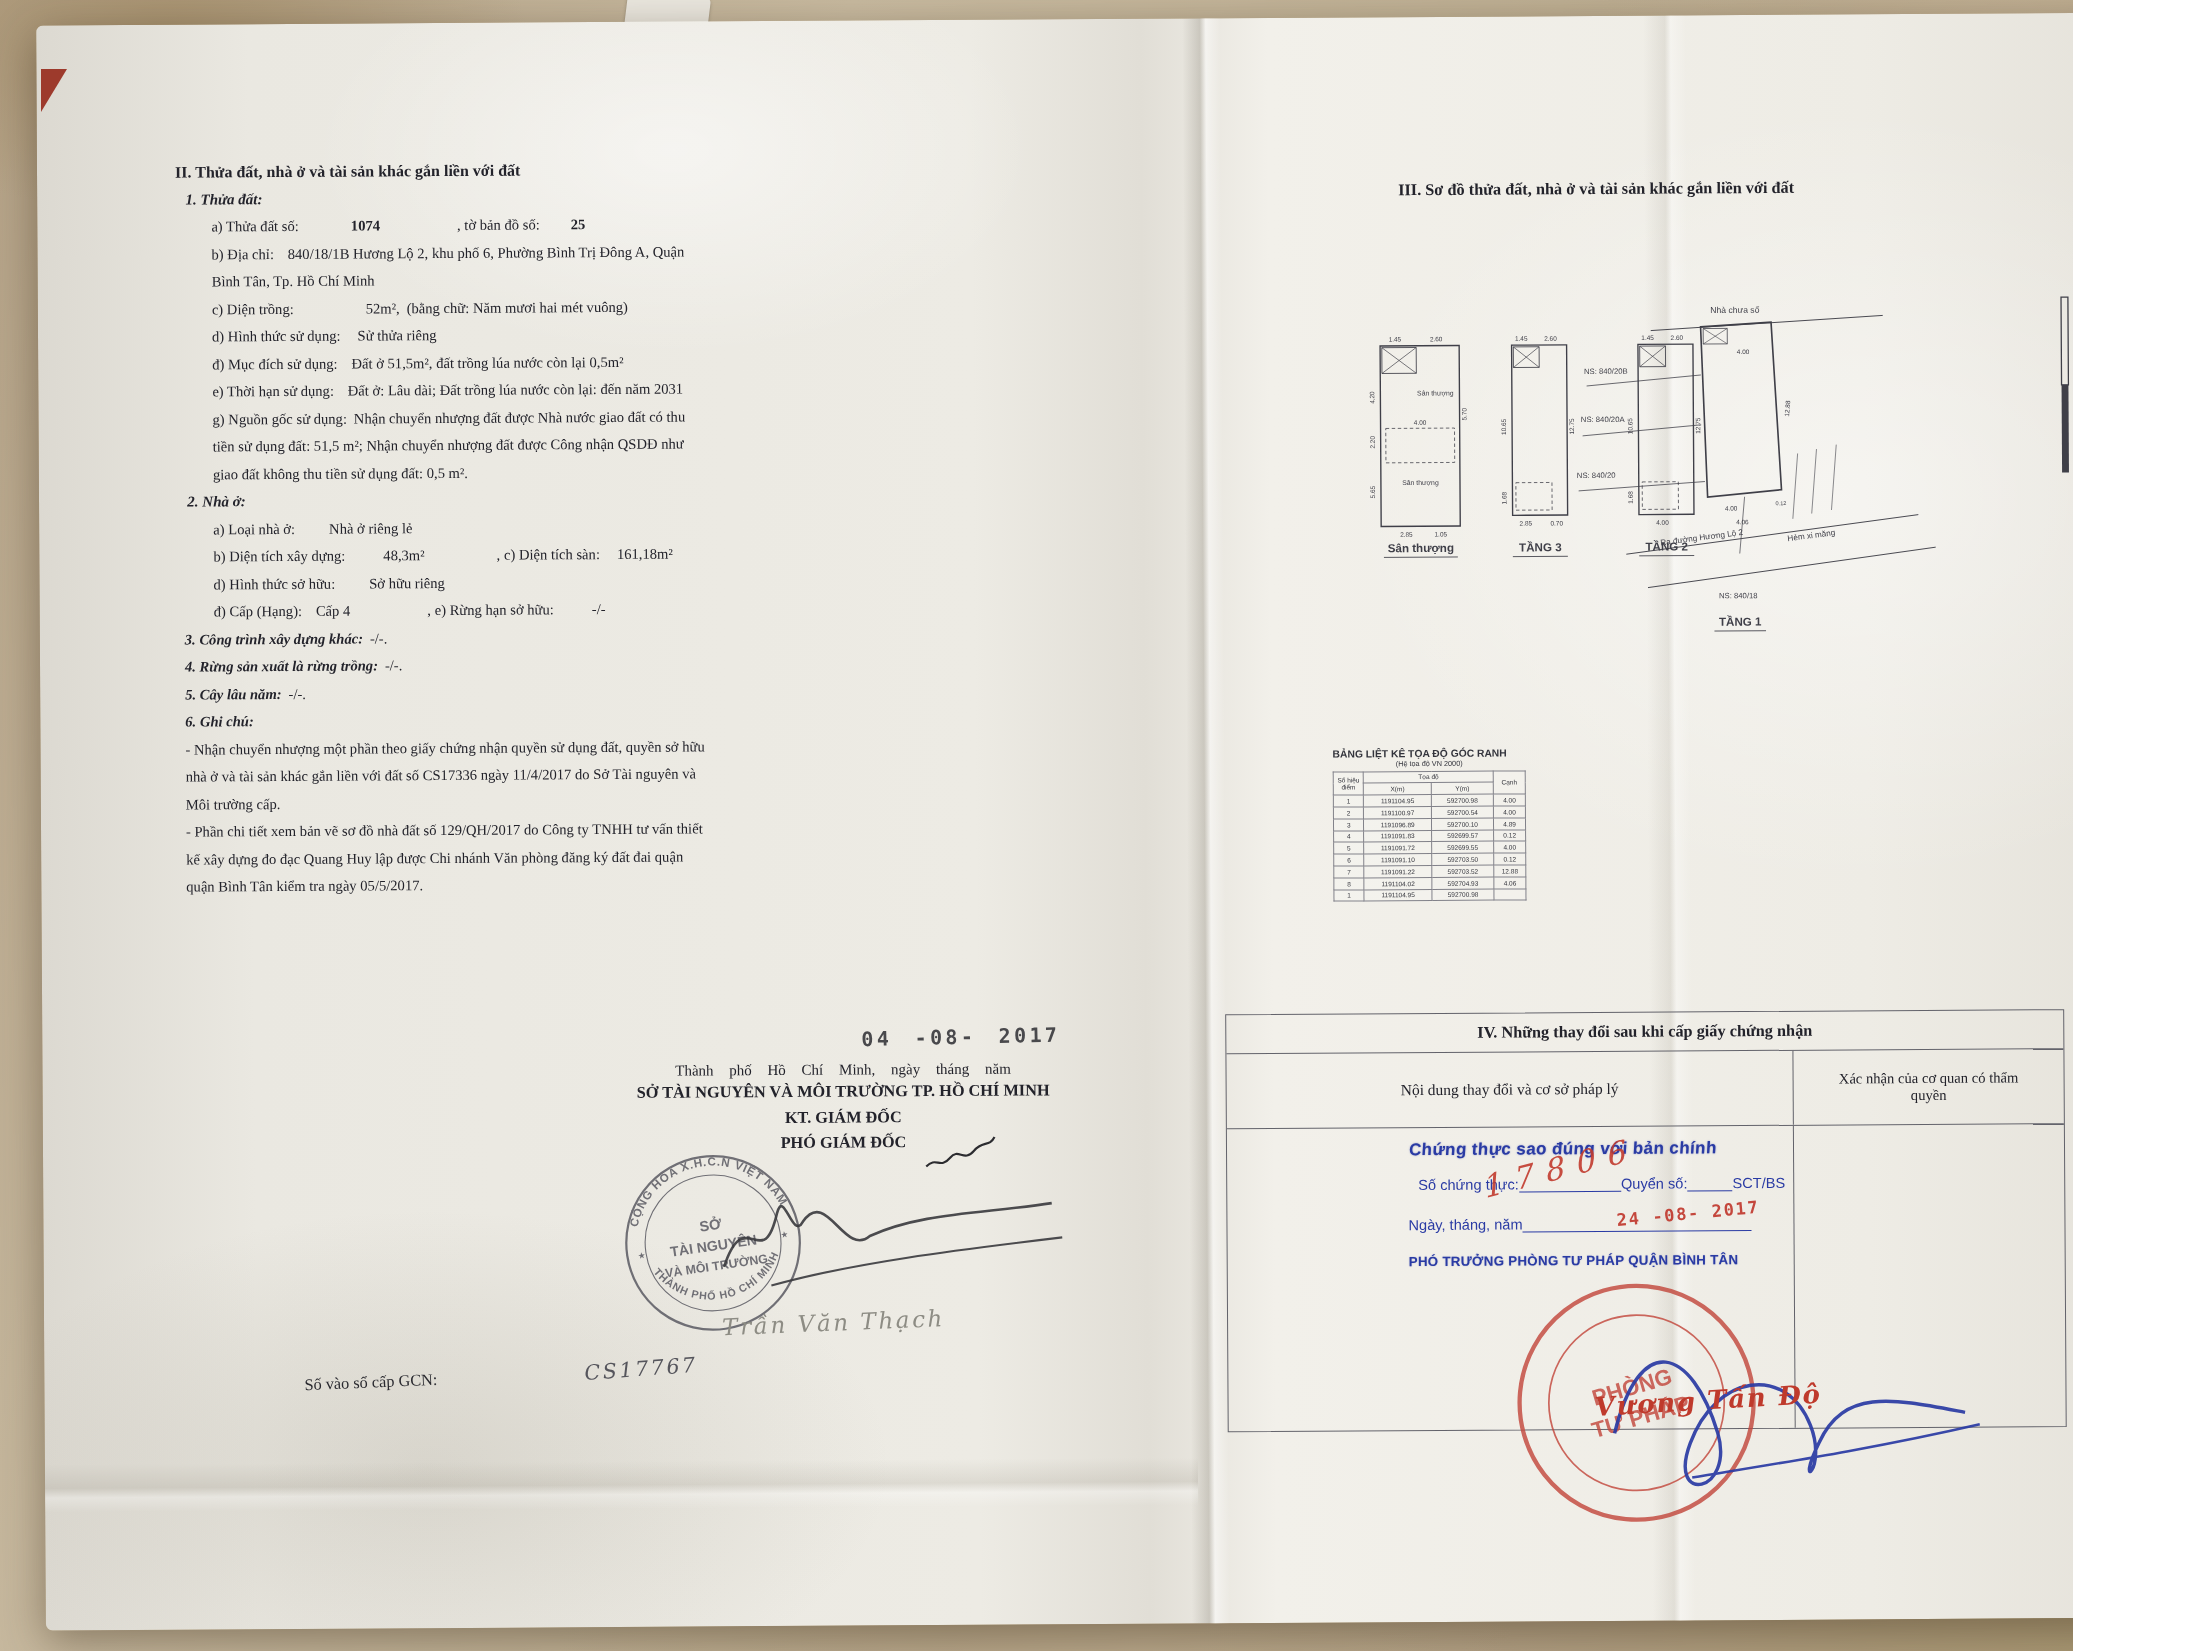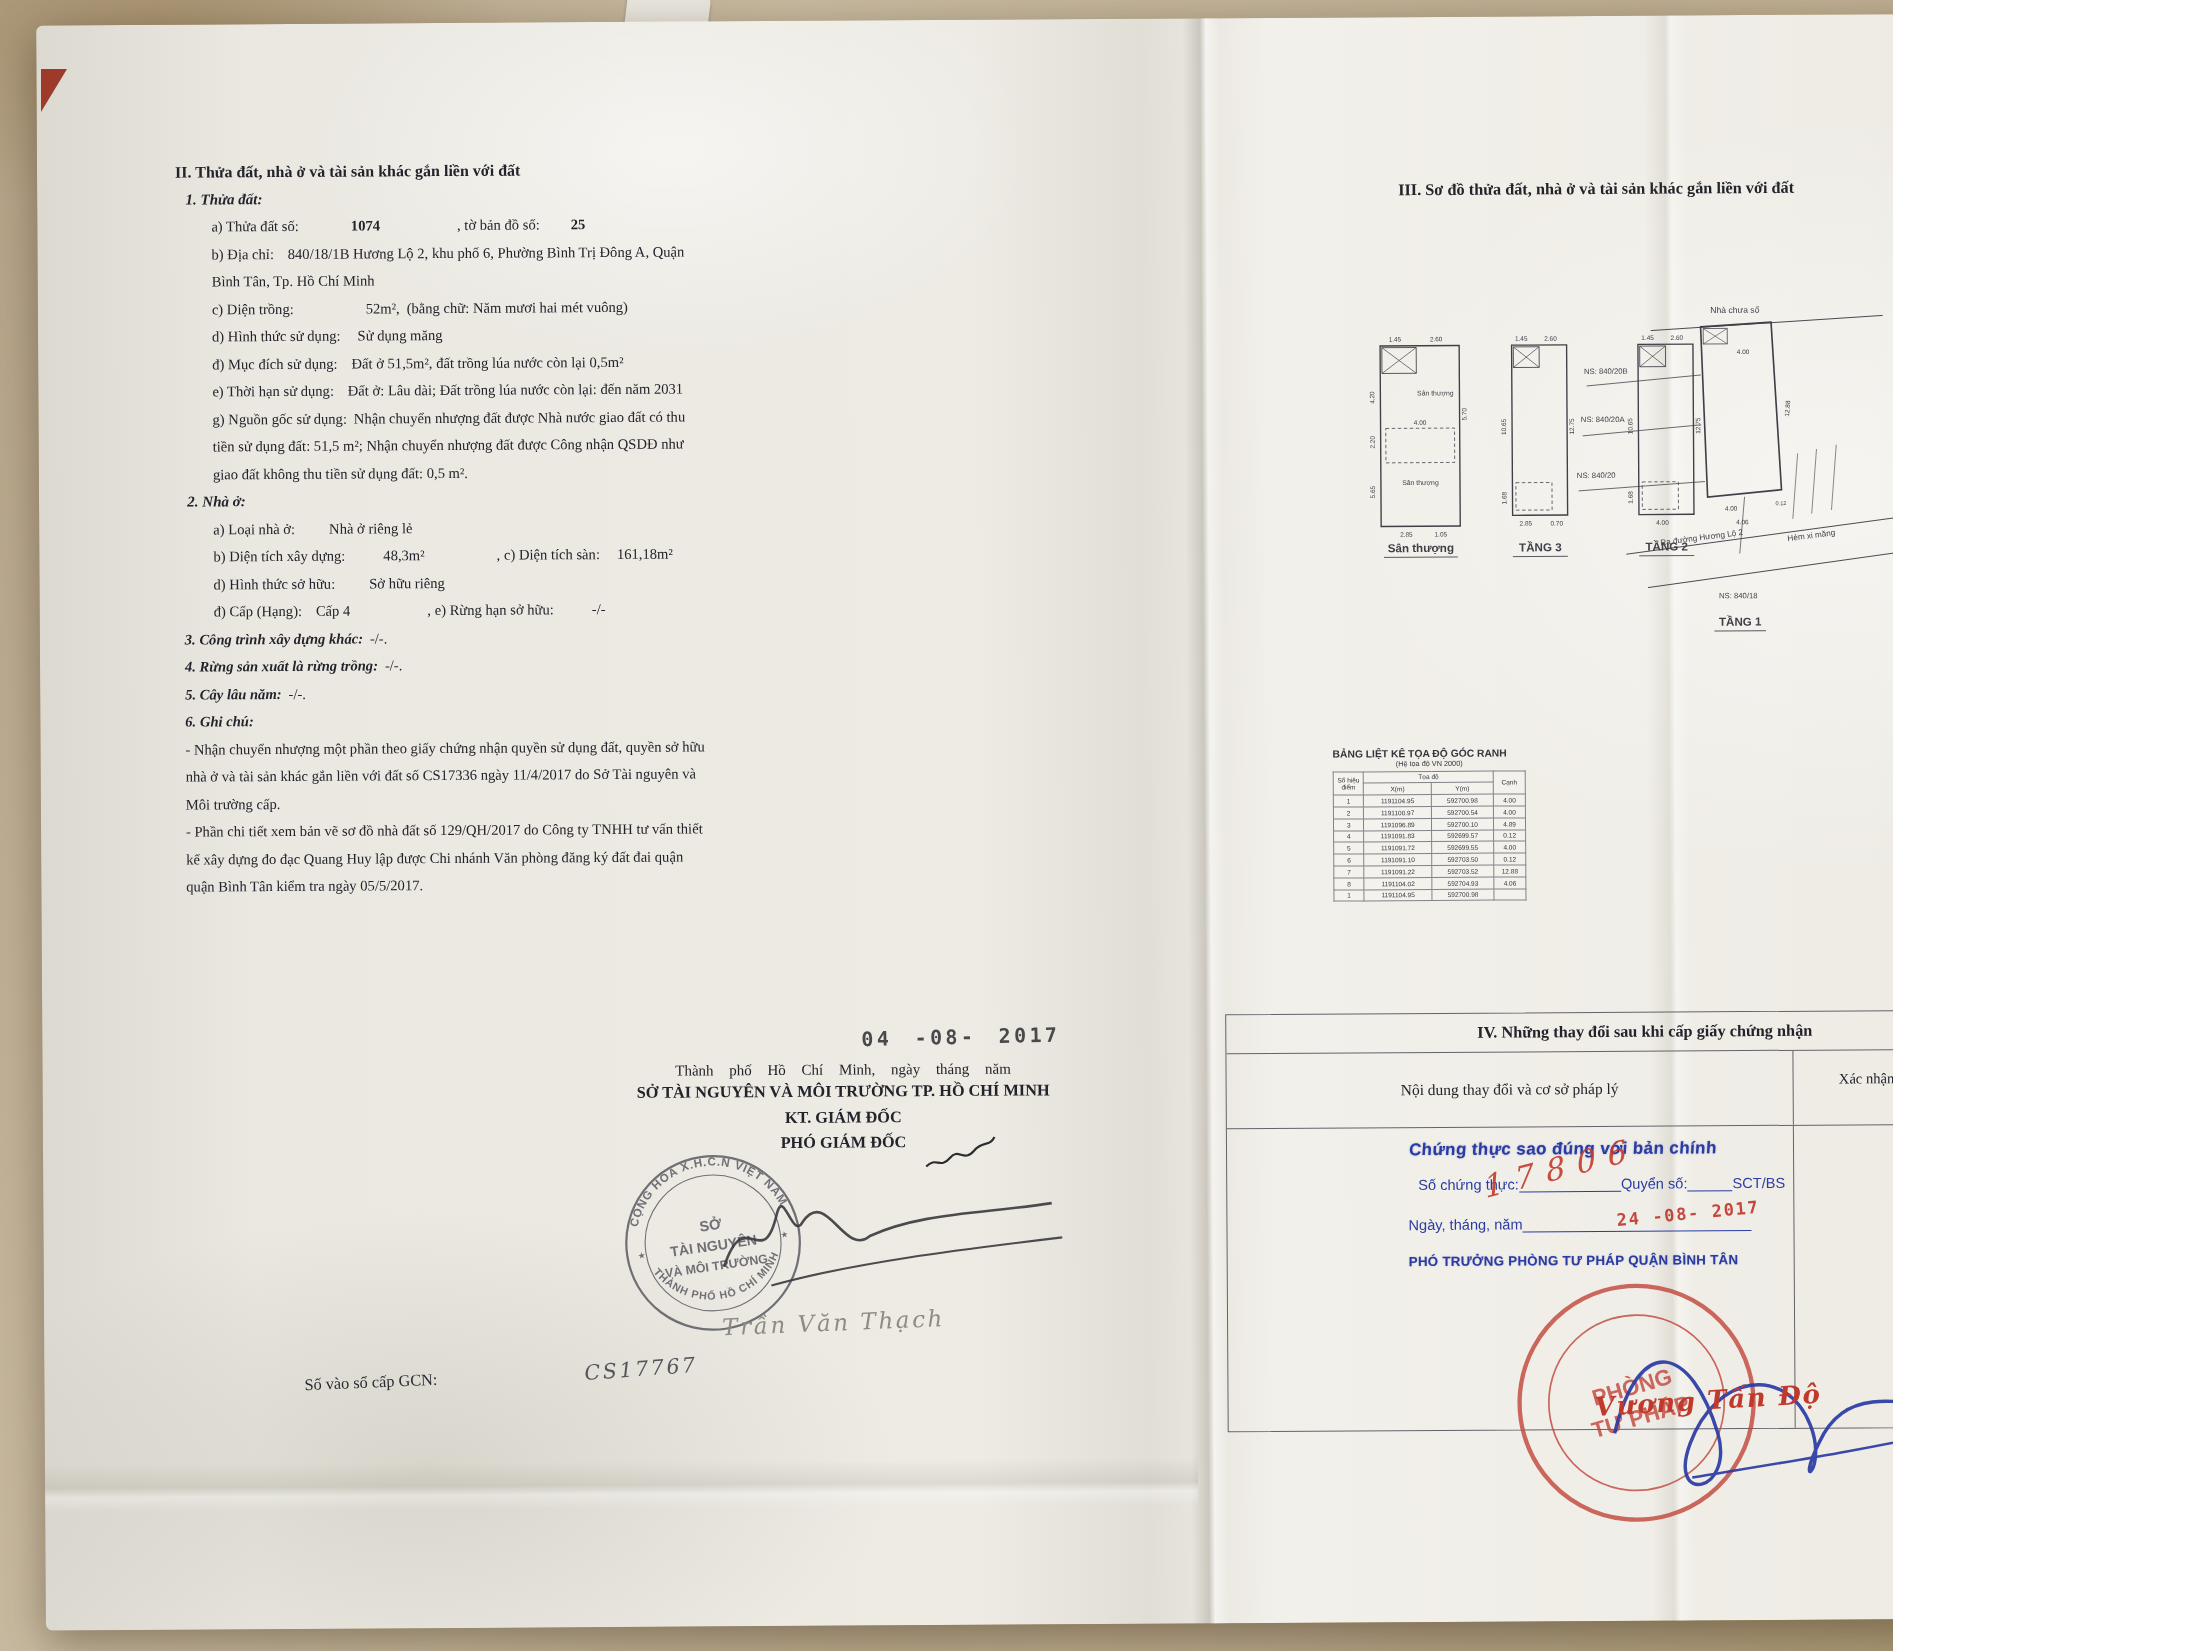--- a/index.html
+++ b/index.html
@@ -1,16 +1,16 @@
 <!DOCTYPE html>
 <html style="font-size:13.8px"><head>
 <meta charset="utf-8">
 <style>
   html,body{margin:0;padding:0;}
-  .scene{position:relative;width:1893px;height:1652px;overflow:hidden;
+  .scene{position:relative;width:2073px;height:1652px;overflow:hidden;
     background:
       radial-gradient(ellipse 516px 258px at 8% 2%, #a6916f 0%, transparent 70%),
       radial-gradient(ellipse 602px 344px at 97% 3%, #c3b296 0%, transparent 70%),
       radial-gradient(ellipse 430px 516px at 100% 45%, #a89373 0%, transparent 70%),
       radial-gradient(ellipse 688px 258px at 50% 100%, #baa98c 0%, transparent 70%),
       linear-gradient(115deg,#b3a186 0%,#c8baa0 30%,#bfb094 55%,#b2a084 80%,#a99874 100%);
     font-family:"Liberation Serif",serif;}
   .scrap{position:absolute;left:626px;top:-6.9px;width:83px;height:40px;background:#eae7df;border-radius:5.2px;transform:rotate(7deg);box-shadow:0 1.7px 3.4px rgba(0,0,0,.25);}
   .red-corner{position:absolute;background:#9d3a2c;}
   .rc1{left:41px;top:69px;width:26px;height:43px;clip-path:polygon(0 0,100% 0,0 100%);}
@@ -112,21 +112,21 @@
       <div class="item">
         <span>a) Thửa đất số:</span><span class="bold g60">1074</span><span class="g90">, tờ bản đồ số:</span><span class="bold g50">25</span>
       </div>
       <div class="item">
         <span>b) Địa chỉ:</span><span class="g16">840/18/1B Hương Lộ 2, khu phố 6, Phường Bình Trị Đông A, Quận Bình Tân, Tp. Hồ Chí Minh</span>
       </div>
       <div class="item">
         <span>c) Diện trồng:</span><span class="g80">52m²,</span><span class="g8">(bằng chữ: Năm mươi hai mét vuông)</span>
       </div>
       <div class="item">
-        <span>d) Hình thức sử dụng:</span><span class="g20">Sử dụng măng</span>
+        <span>d) Hình thức sử dụng:</span><span class="g20">Sử thửa riêng</span>
       </div>
       <div class="item">
         <span>đ) Mục đích sử dụng:</span><span class="g16">Đất ở 51,5m², đất trồng lúa nước còn lại 0,5m²</span>
       </div>
       <div class="item">
         <span>e) Thời hạn sử dụng:</span><span class="g16">Đất ở: Lâu dài; Đất trồng lúa nước còn lại: đến năm 2031</span>
       </div>
       <div class="item">
         <span>g) Nguồn gốc sử dụng:</span><span class="g8">Nhận chuyển nhượng đất được Nhà nước giao đất có thu tiền sử dụng đất: 51,5 m²; Nhận chuyển nhượng đất được Công nhận QSDĐ như giao đất không thu tiền sử dụng đất: 0,5 m².</span>
       </div>

